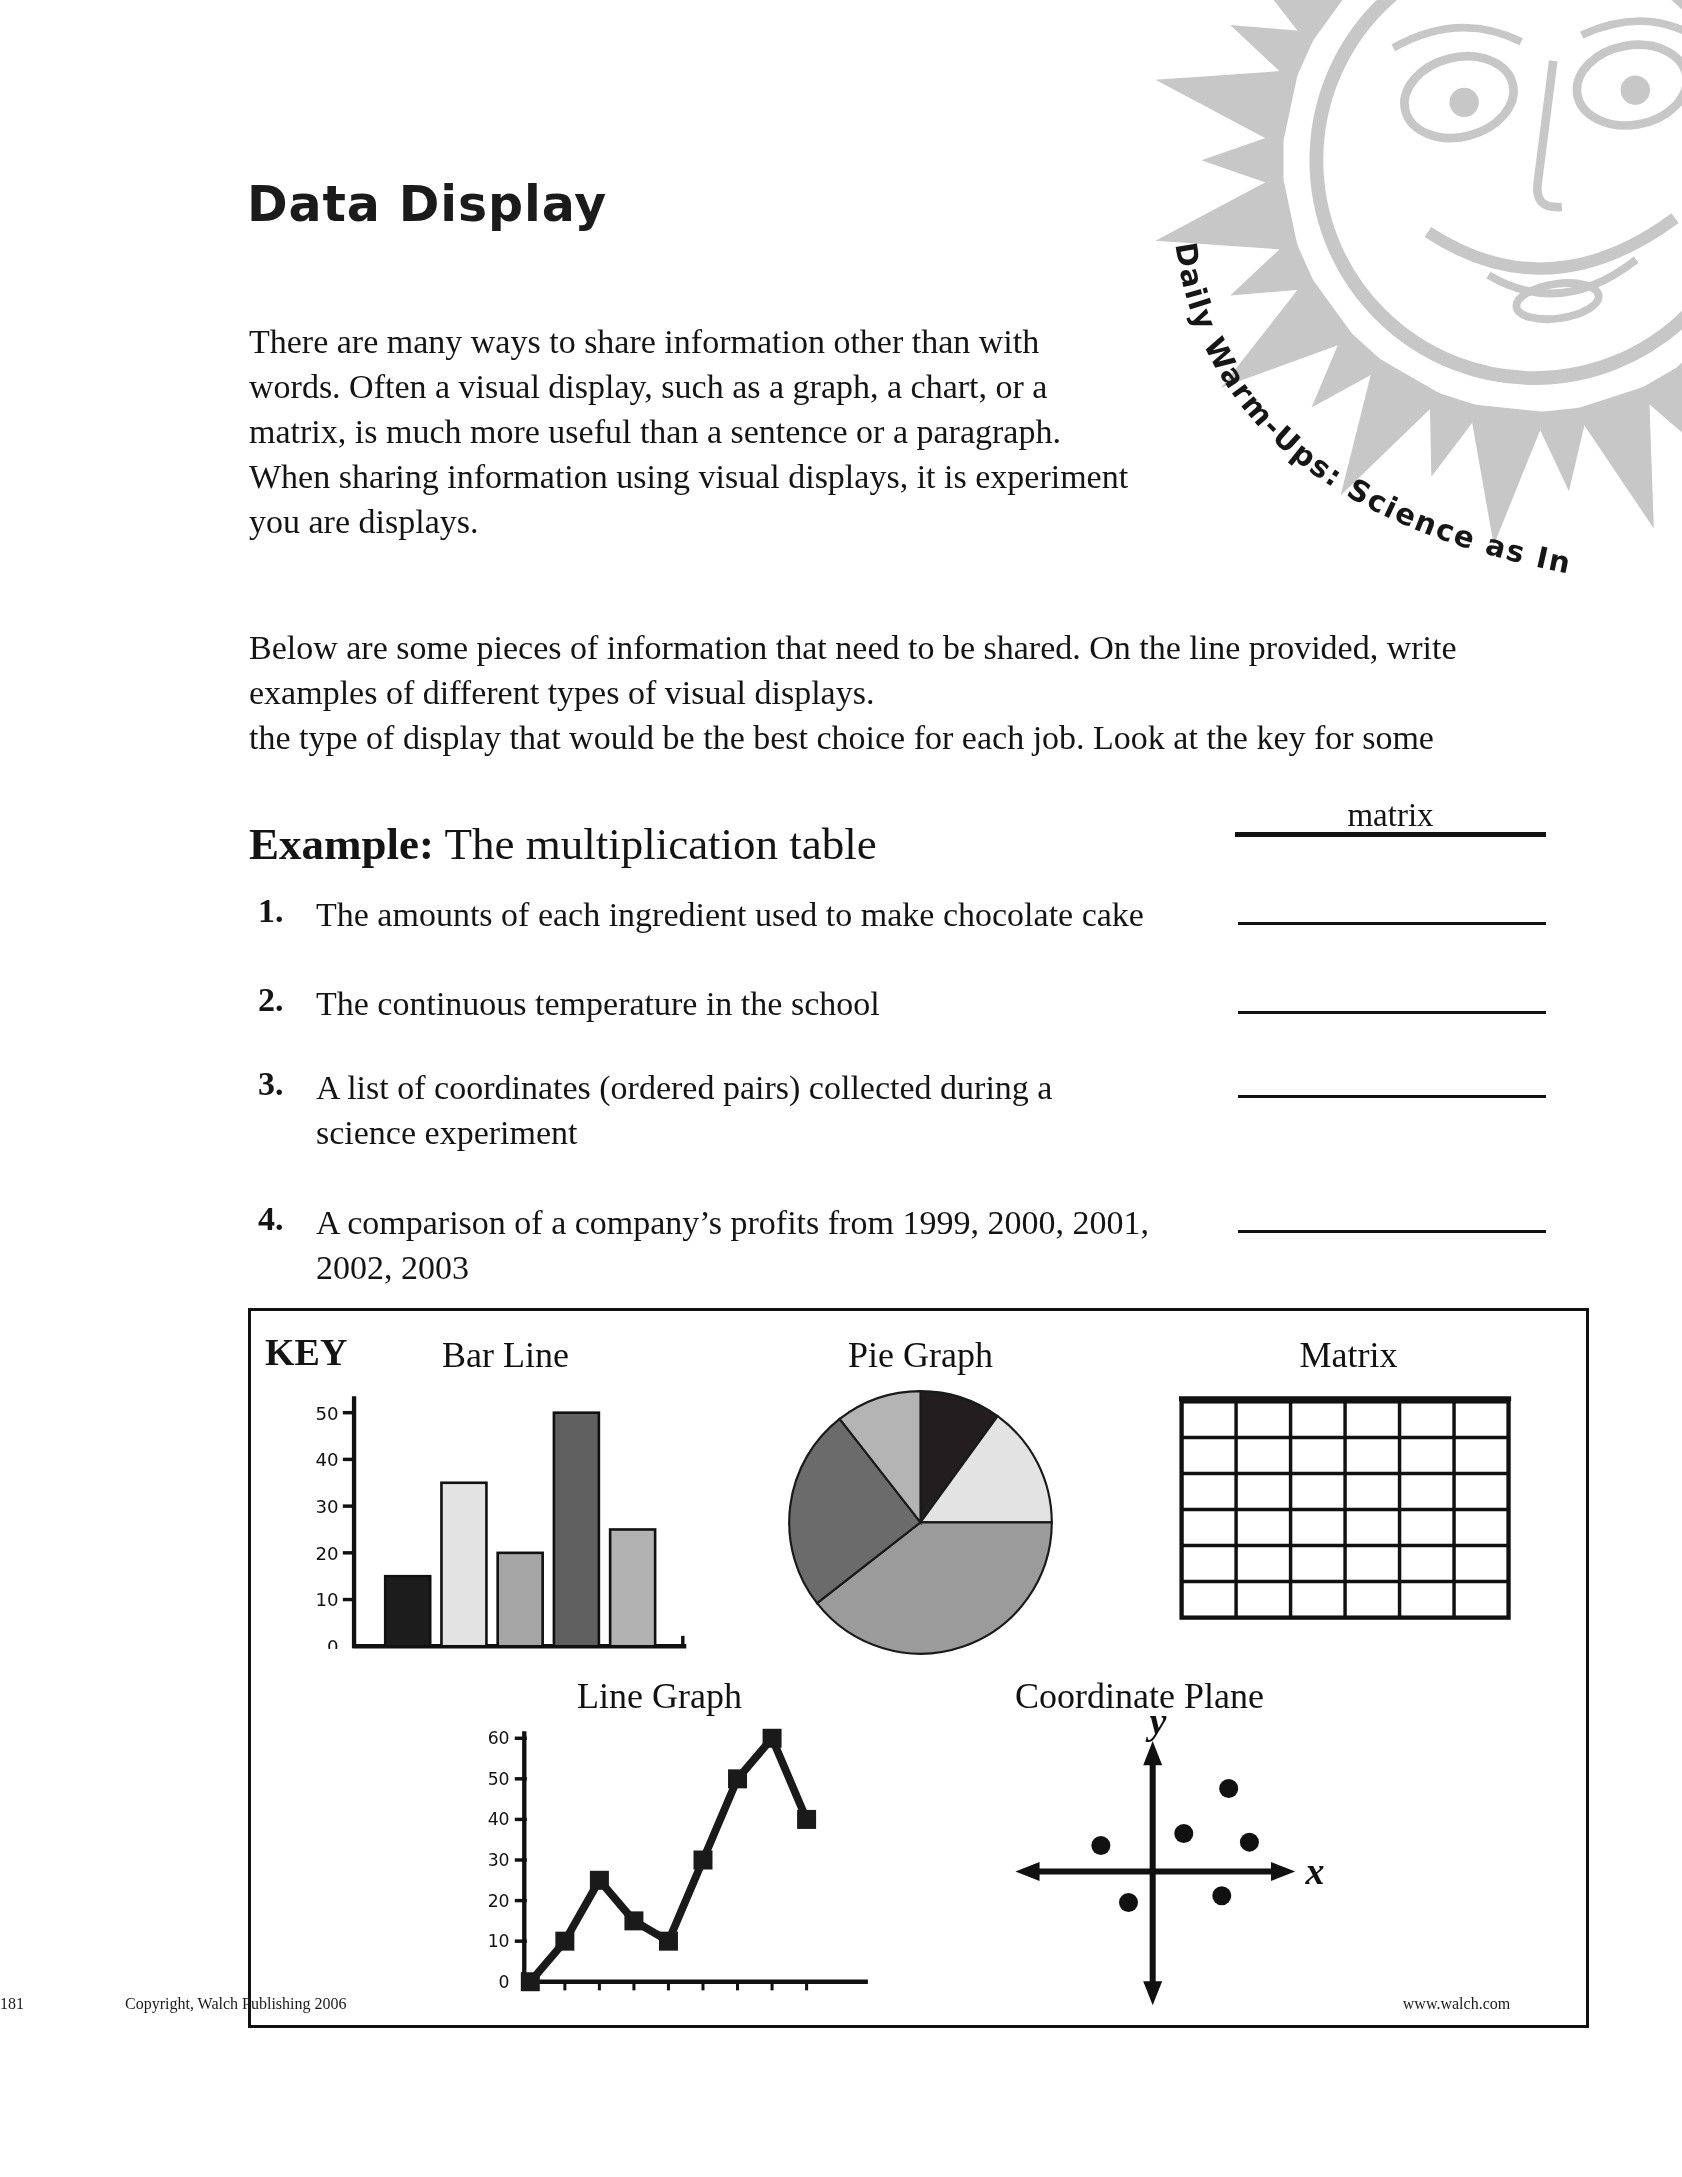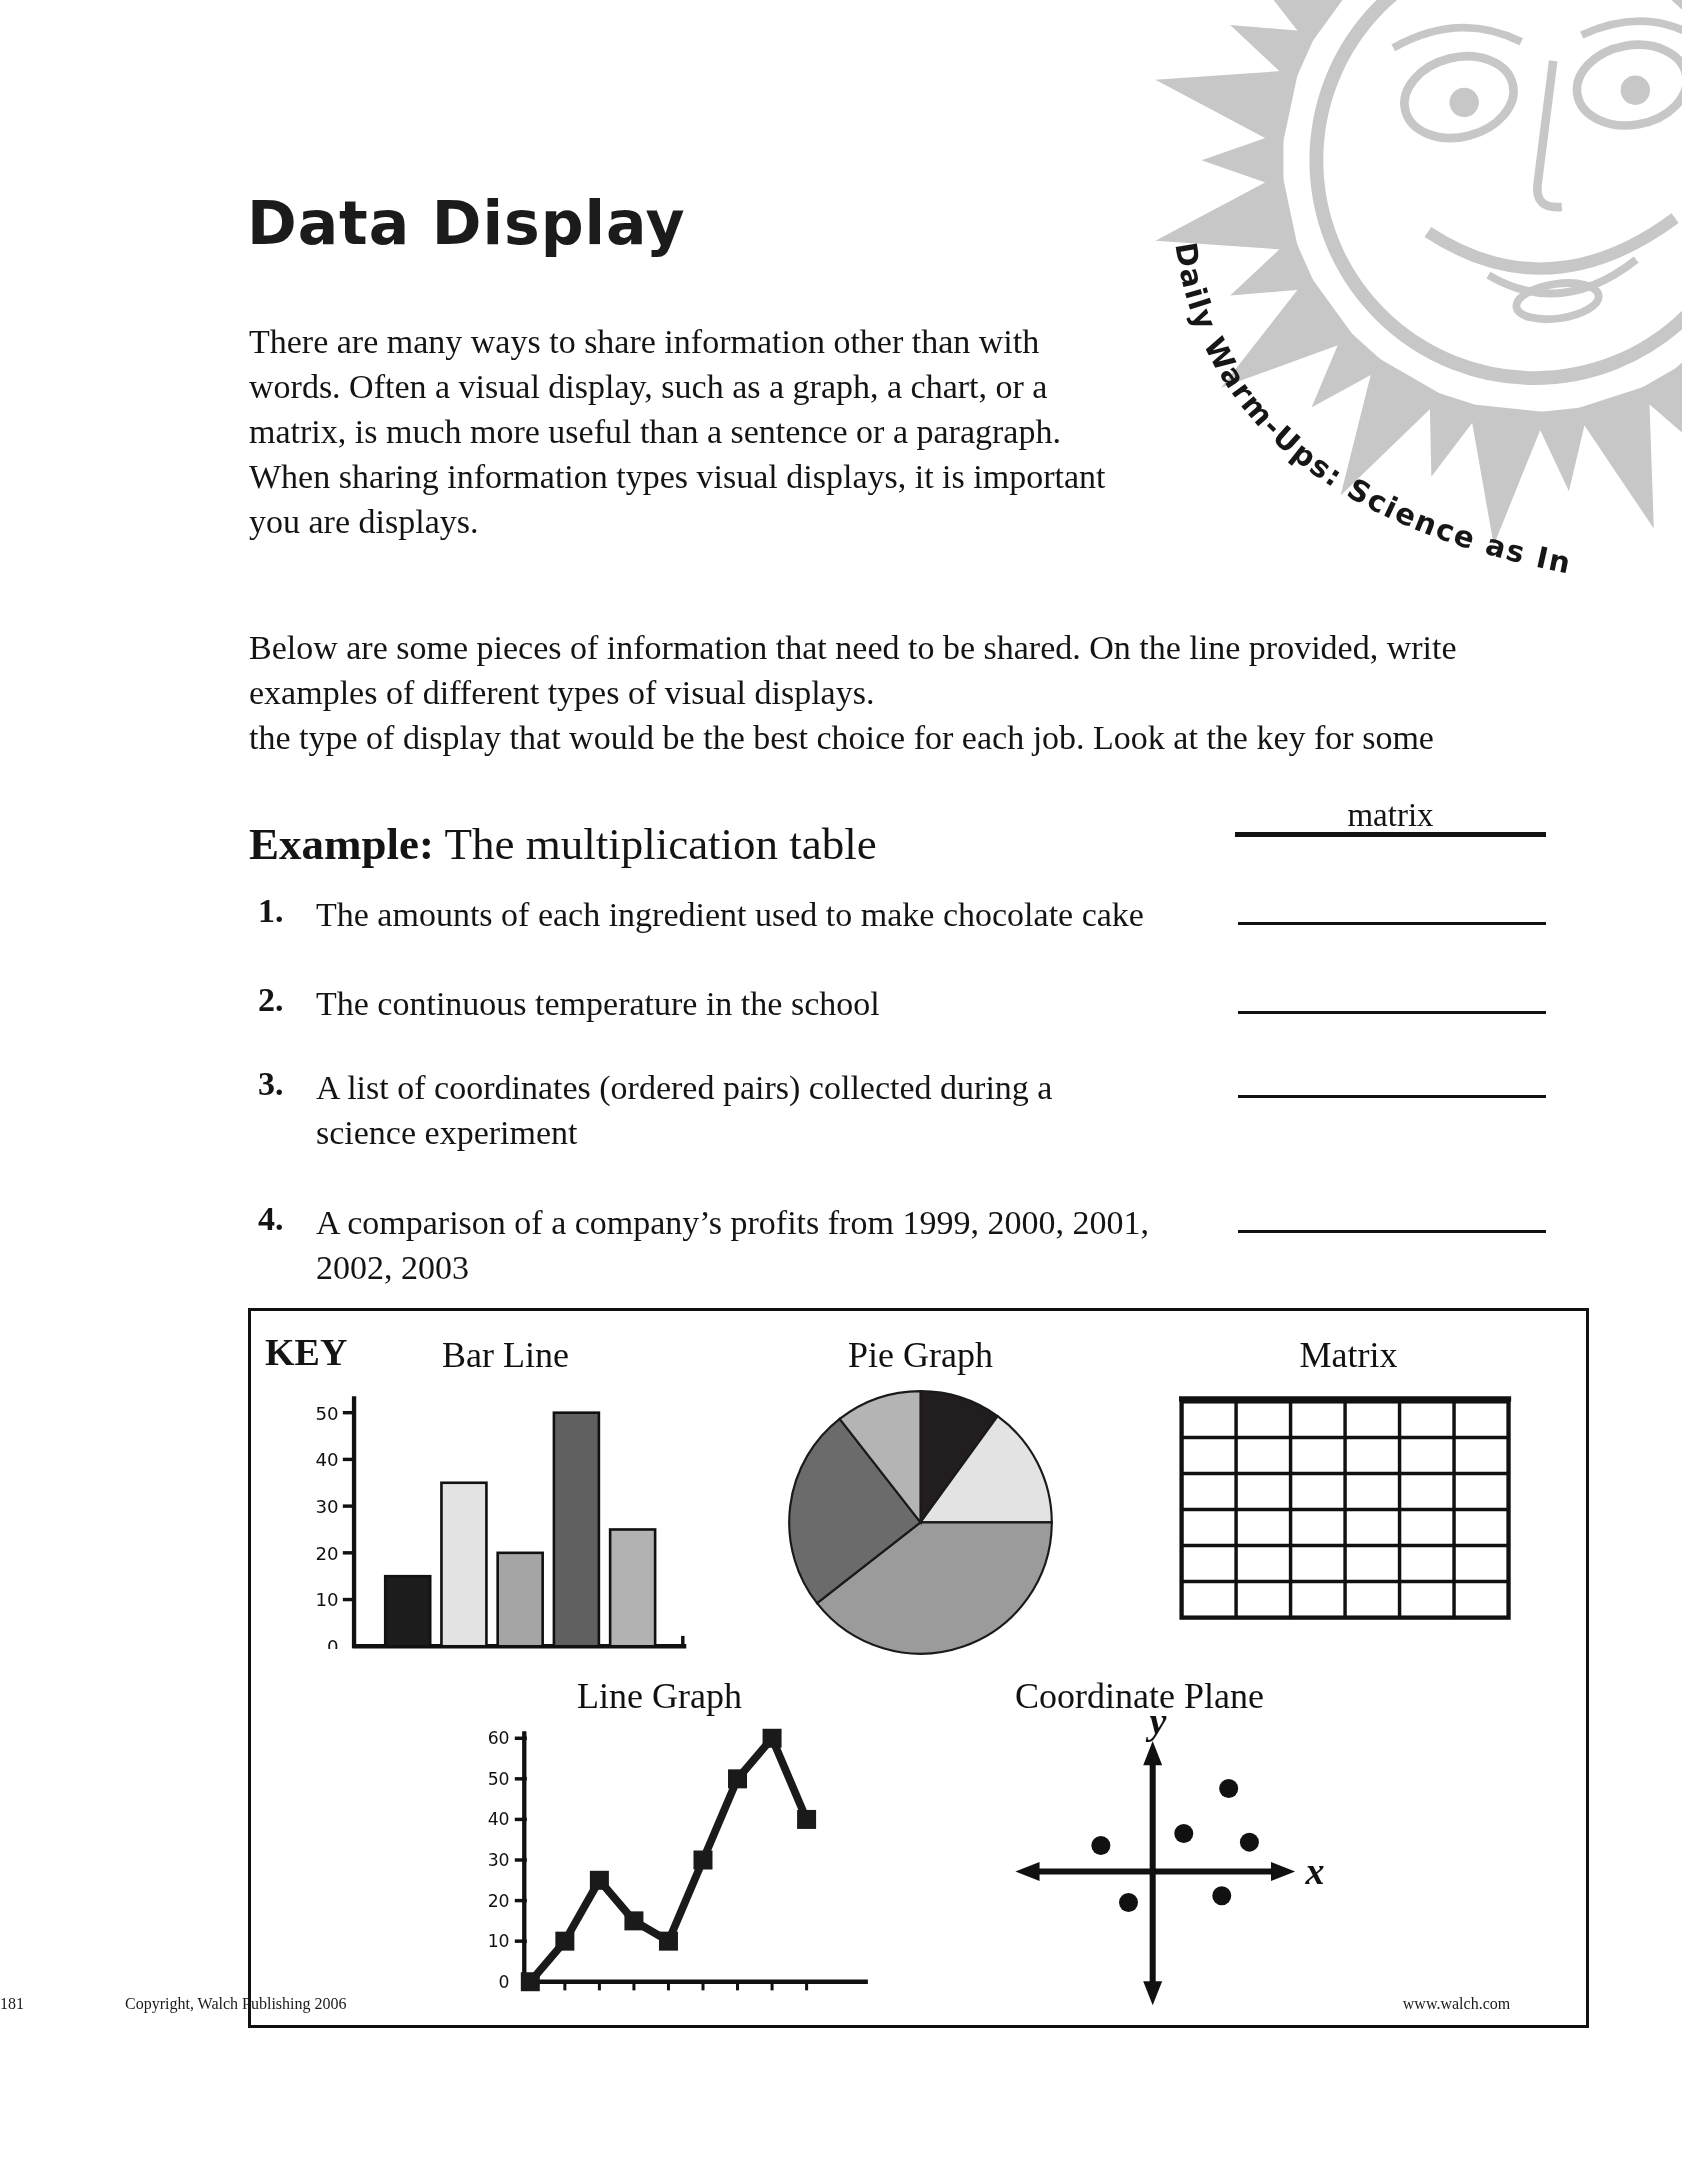--- a/index.html
+++ b/index.html
@@ -2,21 +2,21 @@
 <html style="font-size:14px"><head>
 <meta charset="utf-8">
 <style>
   *{margin:0;padding:0;box-sizing:border-box}
   html,body{background:#fff}
   .page{position:relative;width:1683px;height:2177px;background:#fff;color:#141414;
         font-family:"Liberation Serif",serif;overflow:hidden}
   .abs{position:absolute}
   .sun{position:absolute;left:1115px;top:0;z-index:0}
   .z1{z-index:1}
-  .title{left:247px;top:188px;font-family:"DejaVu Sans",sans-serif;font-size:60px;
+  .title{left:247px;top:176px;font-family:"DejaVu Sans",sans-serif;font-size:49px;
          font-weight:bold;letter-spacing:0.9px;color:#1b1b1b}
   .para{font-size:34px;line-height:45px}
   .para div{white-space:nowrap}
   .intro{left:249px;top:319px}
   .instr{left:249px;top:625px}
   .example-row{left:0;top:794px;width:100%}
   .ex-text{left:249px;top:24px;font-size:45px;white-space:nowrap}
   .ex-label{font-weight:bold}
   .ex-ans{left:1235px;top:0;width:311px;height:43px;border-bottom:5.2px solid #121212;
           text-align:center;font-size:33px;line-height:42px}
@@ -90,21 +90,21 @@
       <textPath href="#warmpath">Daily Warm-Ups: Science as Inquiry</textPath>
     </text>
   </svg>
 
   <div class="abs title z1">Data Display</div>
 
   <div class="abs para intro z1">
       <div>There are many ways to share information other than with</div>
       <div>words. Often a visual display, such as a graph, a chart, or a</div>
       <div>matrix, is much more useful than a sentence or a paragraph.</div>
-      <div>When sharing information types visual displays, it is important</div>
+      <div>When sharing information using visual displays, it is experiment</div>
       <div>you are displays.</div>
     </div>
   <div class="abs para instr z1">
       <div>Below are some pieces of information that need to be shared. On the line provided, write</div>
       <div>examples of different types of visual displays.</div>
       <div>the type of display that would be the best choice for each job. Look at the key for some</div>
     </div>
 
   <div class="abs example-row z1">
     <div class="abs ex-text">

